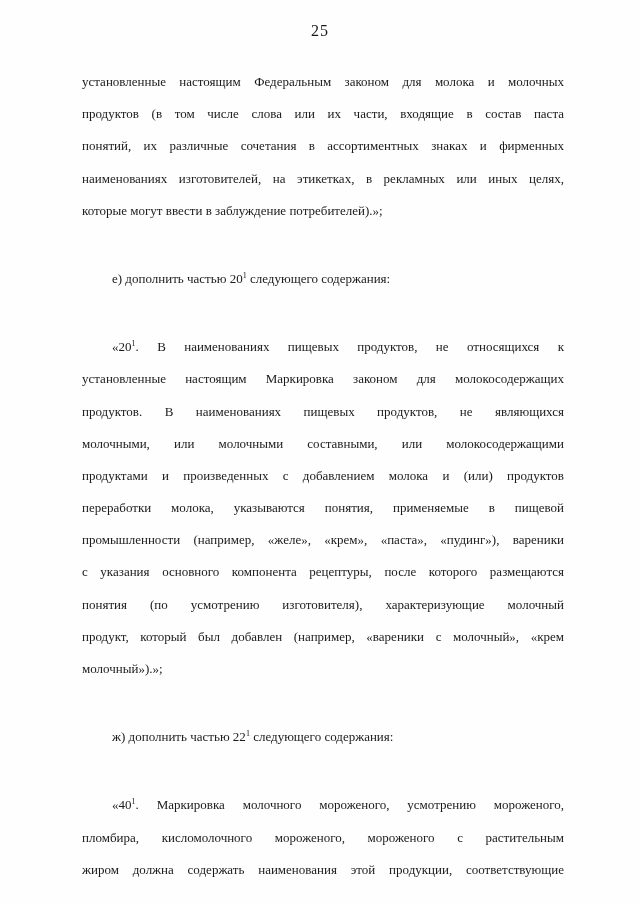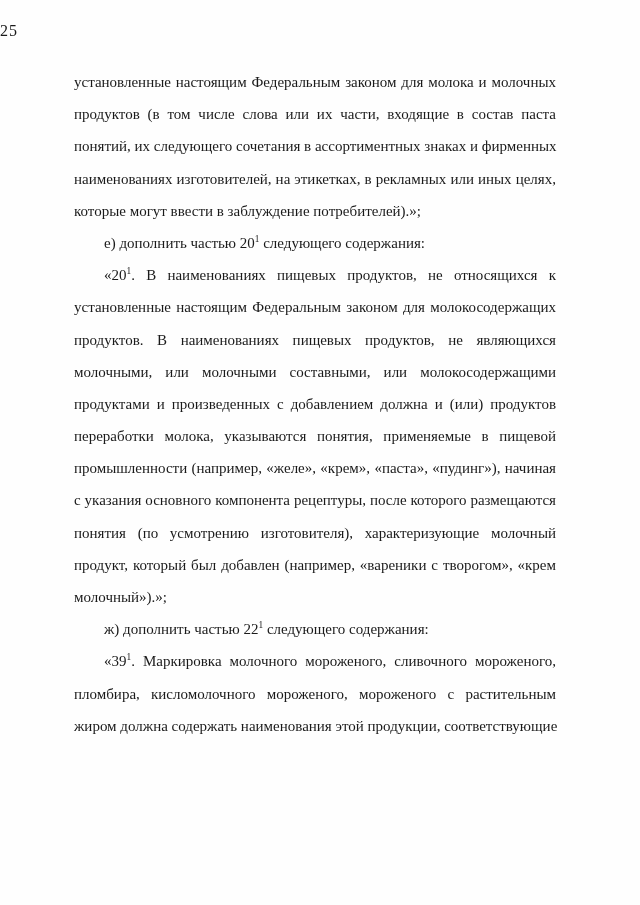--- a/index.html
+++ b/index.html
@@ -14,74 +14,76 @@
     background: #fefefe;
     font-family: "Liberation Serif", "DejaVu Serif", serif;
     color: #1a1a1a;
     overflow: hidden;
   }
   .page-number {
     position: absolute;
     top: 22px;
     left: 0;
     width: 100%;
+    text-align: center;
     font-size: 16px;
     letter-spacing: 1px;
     font-family: Liberation Serif, serif;
   }
   .document-body {
     position: absolute;
-    left: 74px;
+    left: 82px;
     top: 66px;
     width: 482px;
-    font-size: 15px;
+    font-size: 13px;
   }
   .line {
     height: 32.2px;
     line-height: 32.2px;
     white-space: nowrap;
   }
   .line.just {
     text-align: justify;
     text-align-last: justify;
   }
   .line.endline {
     text-align: right;
     text-align-last: left;
   }
   .line.indent {
     padding-left: 30px;
+    margin-top: 36px;
   }
   .line sup {
     font-size: 0.62em;
     line-height: 0;
     vertical-align: super;
   }
 </style>
 </head>
 <body>
 
 <div class="page">
   <div class="page-number">25</div>
   <div class="document-body">
       <div class="line just"><span>установленные настоящим Федеральным законом для молока и молочных</span></div>
       <div class="line just"><span>продуктов (в том числе слова или их части, входящие в состав паста</span></div>
-      <div class="line just"><span>понятий, их следующего сочетания в ассортиментных знаках и фирменных</span></div>
+      <div class="line just"><span>понятий, их различные сочетания в ассортиментных знаках и фирменных</span></div>
       <div class="line just"><span>наименованиях изготовителей, на этикетках, в рекламных или иных целях,</span></div>
       <div class="line endline"><span>которые могут ввести в заблуждение потребителей).»;</span></div>
       <div class="line endline indent"><span>е) дополнить частью 20</span><sup>1</sup><span> следующего содержания:</span></div>
       <div class="line just indent"><span>«20</span><sup>1</sup><span>. В наименованиях пищевых продуктов, не относящихся к</span></div>
-      <div class="line just"><span>установленные настоящим Федеральным законом для молокосодержащих</span></div>
+      <div class="line just"><span>установленные настоящим Маркировка законом для молокосодержащих</span></div>
       <div class="line just"><span>продуктов. В наименованиях пищевых продуктов, не являющихся</span></div>
       <div class="line just"><span>молочными, или молочными составными, или молокосодержащими</span></div>
-      <div class="line just"><span>продуктами и произведенных с добавлением должна и (или) продуктов</span></div>
+      <div class="line just"><span>продуктами и произведенных с добавлением молока и (или) продуктов</span></div>
       <div class="line just"><span>переработки молока, указываются понятия, применяемые в пищевой</span></div>
-      <div class="line just"><span>промышленности (например, «желе», «крем», «паста», «пудинг»), начиная</span></div>
+      <div class="line just"><span>промышленности (например, «желе», «крем», «паста», «пудинг»), вареники</span></div>
       <div class="line just"><span>с указания основного компонента рецептуры, после которого размещаются</span></div>
       <div class="line just"><span>понятия (по усмотрению изготовителя), характеризующие молочный</span></div>
-      <div class="line just"><span>продукт, который был добавлен (например, «вареники с творогом», «крем</span></div>
+      <div class="line just"><span>продукт, который был добавлен (например, «вареники с молочный», «крем</span></div>
       <div class="line endline"><span>молочный»).»;</span></div>
       <div class="line endline indent"><span>ж) дополнить частью 22</span><sup>1</sup><span> следующего содержания:</span></div>
-      <div class="line just indent"><span>«39</span><sup>1</sup><span>. Маркировка молочного мороженого, сливочного мороженого,</span></div>
+      <div class="line just indent"><span>«40</span><sup>1</sup><span>. Маркировка молочного мороженого, усмотрению мороженого,</span></div>
       <div class="line just"><span>пломбира, кисломолочного мороженого, мороженого с растительным</span></div>
       <div class="line just"><span>жиром должна содержать наименования этой продукции, соответствующие</span></div>
     </div>
 </div>
 
 </body></html>

